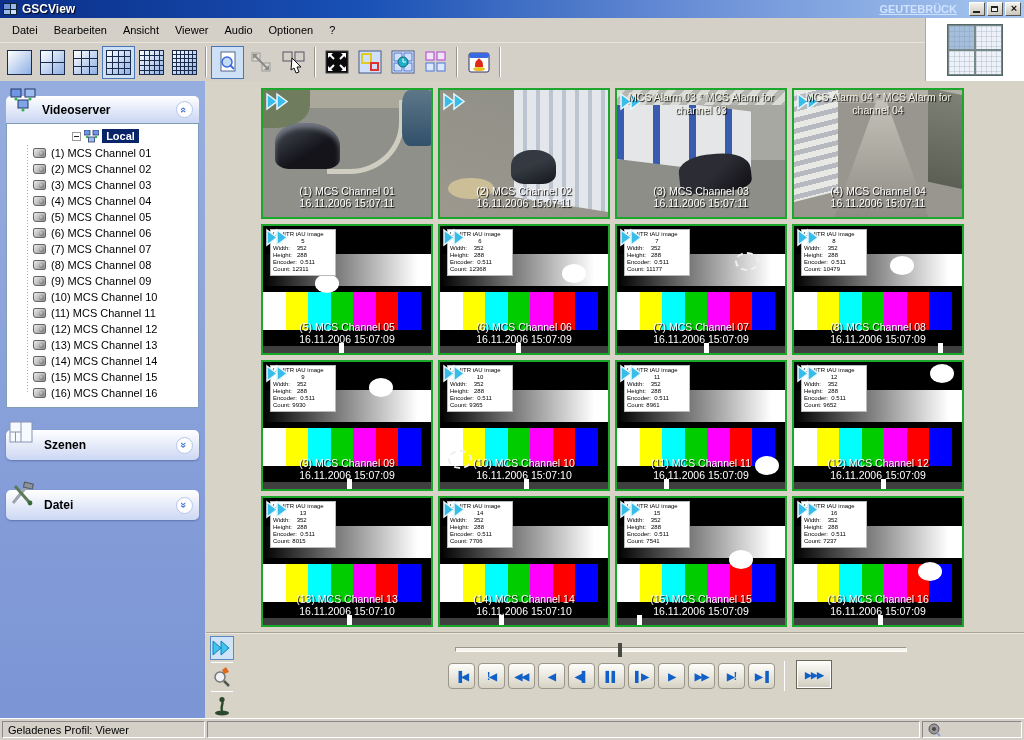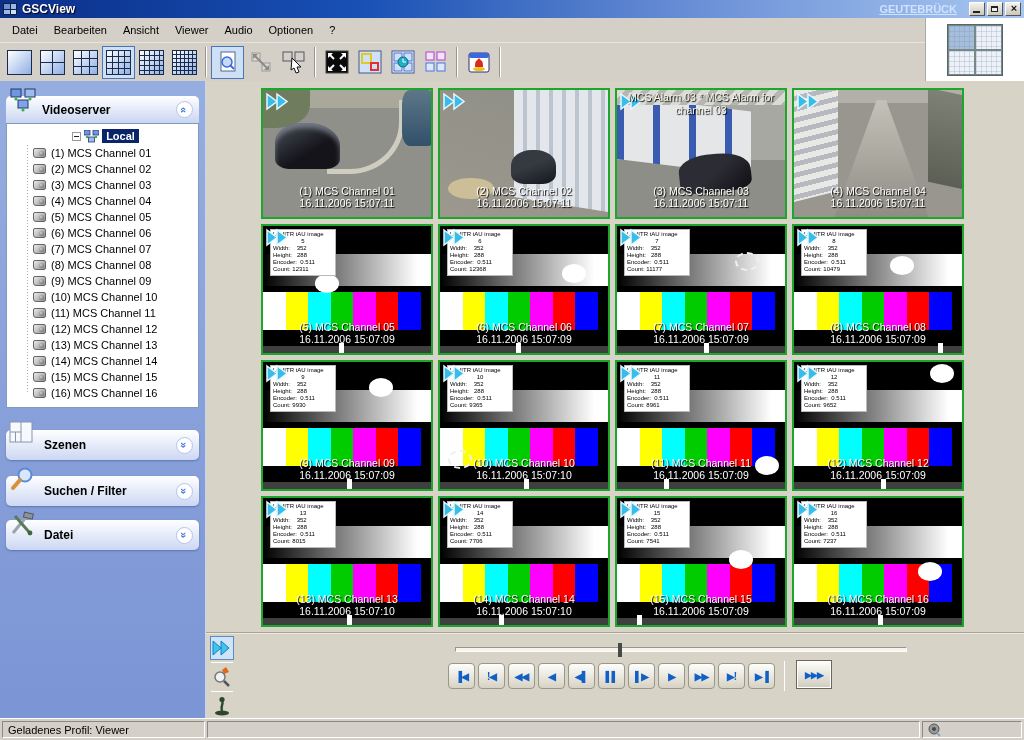--- a/index.html
+++ b/index.html
@@ -406,31 +406,20 @@
             <line x1="12" y1="1" x2="12" y2="21" stroke="#8894b0"></line>
             <line x1="1" y1="11" x2="12" y2="11" stroke="#8894b0"></line>
             <line x1="6.5" y1="11" x2="6.5" y2="21" stroke="#8894b0"></line>
           </svg></span>
         <span>Szenen</span>
         <span class="chev chev-dn">
             <span>»</span>
           </span>
       </div>
       <div class="gap16"></div>
-      <div class="sp-bar">
-        <span class="sp-ico">
-          <svg width="28" height="26" viewBox="0 0 28 26">
-            <circle cx="16" cy="8" r="6.5" fill="#d8e8fa" stroke="#5a8ad8" stroke-width="2"></circle>
-            <line x1="11" y1="13" x2="4" y2="21" stroke="#d8903a" stroke-width="4" stroke-linecap="round"></line>
-          </svg></span>
-        <span>Suchen / Filter</span>
-        <span class="chev chev-dn">
-            <span>»</span>
-          </span>
-      </div>
       <div class="gap14"></div>
       <div class="sp-bar">
         <span class="sp-ico">
           <svg width="28" height="26" viewBox="0 0 28 26">
             <line x1="4" y1="22" x2="18" y2="5" stroke="#9aa4aa" stroke-width="3"></line>
             <rect x="15" y="2" width="9" height="5" fill="#8a949a" stroke="#555" transform="rotate(12 19 4)"></rect>
             <line x1="6" y1="5" x2="20" y2="21" stroke="#5a7a5a" stroke-width="3"></line>
             <circle cx="21" cy="22" r="2.4" fill="#3a6a3a"></circle>
           </svg></span>
         <span>Datei</span>
@@ -487,20 +476,21 @@
             <div class="tile">
               <div class="scene scene4">
                 <div class="art a1"></div>
                 <div class="art a2"></div>
                 <div class="art a3"></div>
               </div>
               <svg class="ff-icon" width="28" height="19" viewBox="0 0 28 19">
                 <polygon points="2,2 12,9.5 2,17" fill="#38bce8" stroke="#e6f8ff" stroke-width="1.5"></polygon>
                 <polygon points="12,2 22,9.5 12,17" fill="#38bce8" stroke="#e6f8ff" stroke-width="1.5"></polygon>
               </svg>
+              <div class="tile-alarm">MCS Alarm 04 * MCS Alarm for channel 04</div>
               <div class="tile-label l1">(4) MCS Channel 04</div>
               <div class="tile-label l2">16.11.2006 15:07:11</div>
             </div>
             <div class="tile">
               <div class="tp">
                 <div class="tp-grad"></div>
                 <div class="tp-bars">
                   <i style="background: rgb(255, 255, 255);"></i>
                   <i style="background: rgb(255, 255, 0);"></i>
                   <i style="background: rgb(0, 255, 255);"></i>

